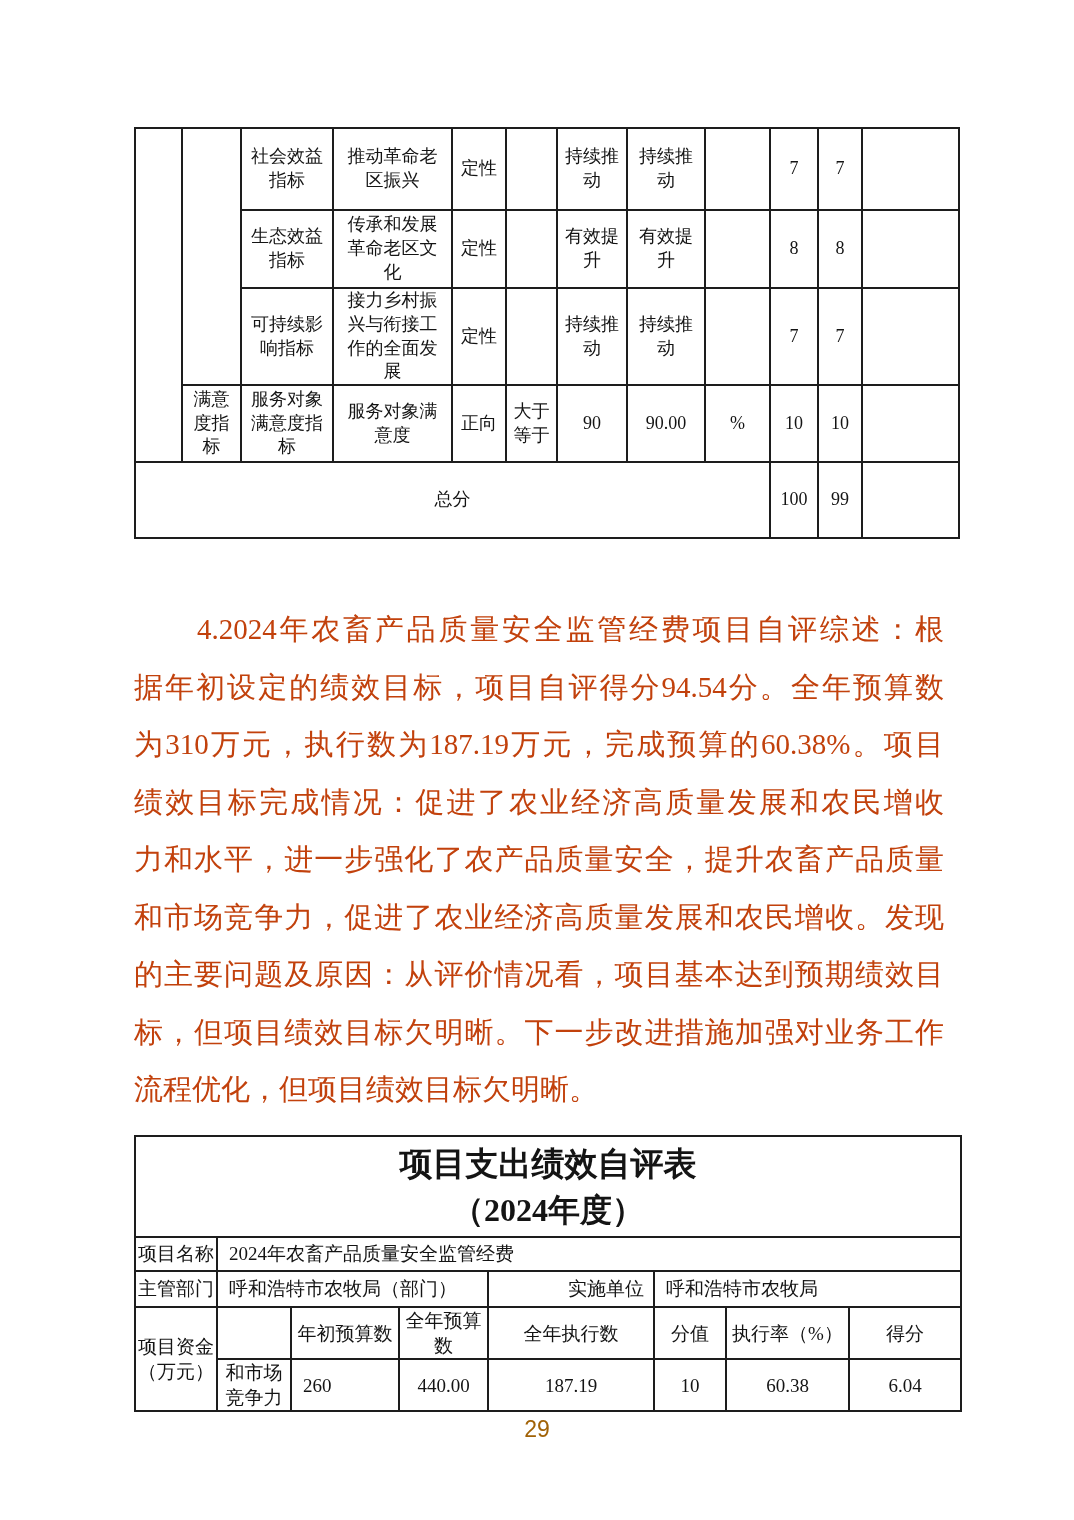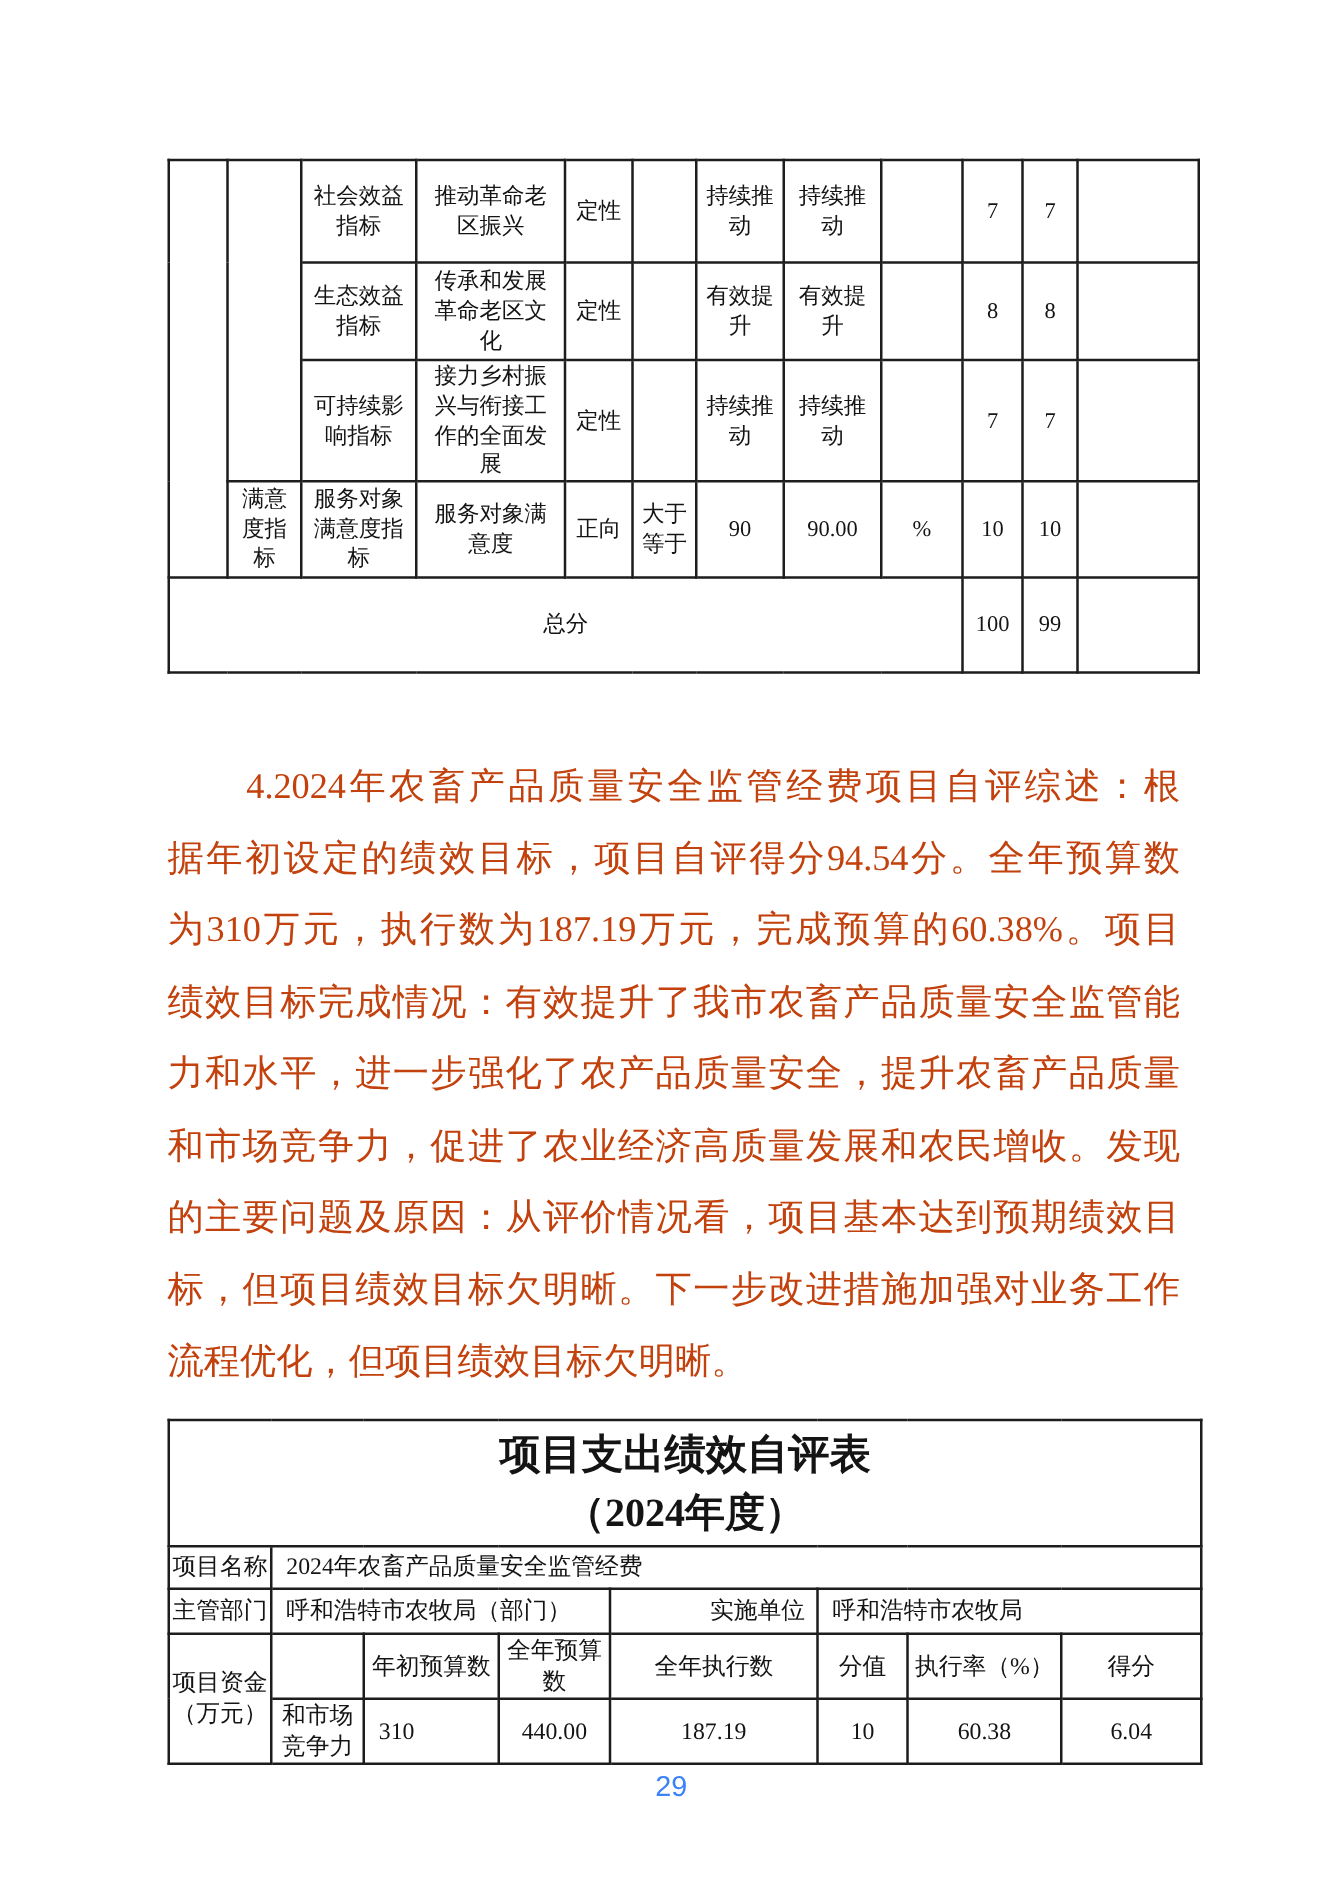--- a/index.html
+++ b/index.html
@@ -21,21 +21,21 @@
   .ar{text-align:right;padding-right:9px;}
   
   .para{position:absolute;left:134px;top:601px;width:810px;font-size:29px;
         line-height:57.5px;color:#c2410c;}
   .pline{text-align:justify;text-align-last:justify;-moz-text-align-last:justify;
          white-space:nowrap;}
   .pline.first{text-indent:63px;}
   .pline.last{text-align-last:left;-moz-text-align-last:left;}
   
   .pageno{position:absolute;left:0;top:1416px;width:1074px;text-align:center;
-          font-size:23px;color:#3b82f6;font-family:"Liberation Sans","DejaVu Sans",sans-serif;}
+          font-size:23px;color:#a16207;font-family:"Liberation Sans","DejaVu Sans",sans-serif;}
 </style>
 </head>
 <body>
 
 <div class="doc">
 
   <table class="tbl-top">
     <colgroup>
       <col style="width:47px">
         <col style="width:59px">
@@ -108,21 +108,21 @@
       <td>99</td>
       <td></td>
     </tr>
   </tbody>
     </table>
 
   <div class="para">
     <div class="pline first">4.2024年农畜产品质量安全监管经费项目自评综述：根</div>
     <div class="pline">据年初设定的绩效目标，项目自评得分94.54分。全年预算数</div>
     <div class="pline">为310万元，执行数为187.19万元，完成预算的60.38%。项目</div>
-    <div class="pline">绩效目标完成情况：有效提升了我市农畜产品质量安全监管能</div>
+    <div class="pline">绩效目标完成情况：促进了农业经济高质量发展和农民增收</div>
     <div class="pline">力和水平，进一步强化了农产品质量安全，提升农畜产品质量</div>
     <div class="pline">和市场竞争力，促进了农业经济高质量发展和农民增收。发现</div>
     <div class="pline">的主要问题及原因：从评价情况看，项目基本达到预期绩效目</div>
     <div class="pline">标，但项目绩效目标欠明晰。下一步改进措施加强对业务工作</div>
     <div class="pline last">流程优化，但项目绩效目标欠明晰。</div>
   </div>
 
   <table class="tbl-bottom">
     <colgroup>
       <col style="width:82px">
@@ -156,21 +156,21 @@
       <td></td>
       <td class="lbl">年初预算数</td>
       <td class="lbl">全年预算数</td>
       <td class="lbl">全年执行数</td>
       <td class="lbl">分值</td>
       <td class="lbl">执行率（%）</td>
       <td class="lbl">得分</td>
     </tr>
     <tr style="height:42px">
       <td class="lbl">和市场竞争力</td>
-      <td class="al">310</td>
+      <td class="al">260</td>
       <td>440.00</td>
       <td>187.19</td>
       <td>10</td>
       <td>60.38</td>
       <td>6.04</td>
     </tr>
   </tbody>
     </table>
 
   <div class="pageno">29</div>

